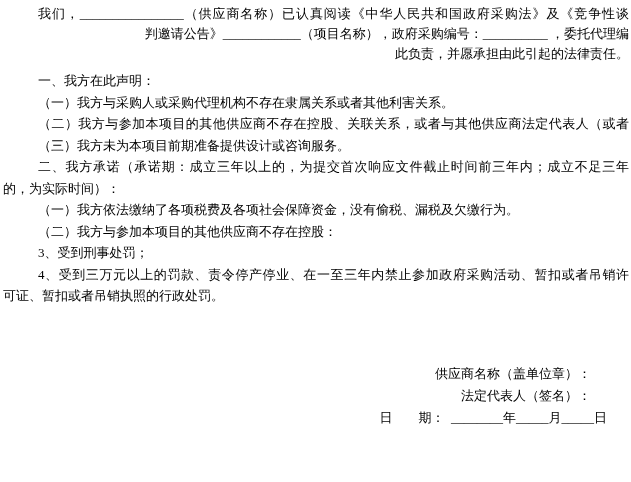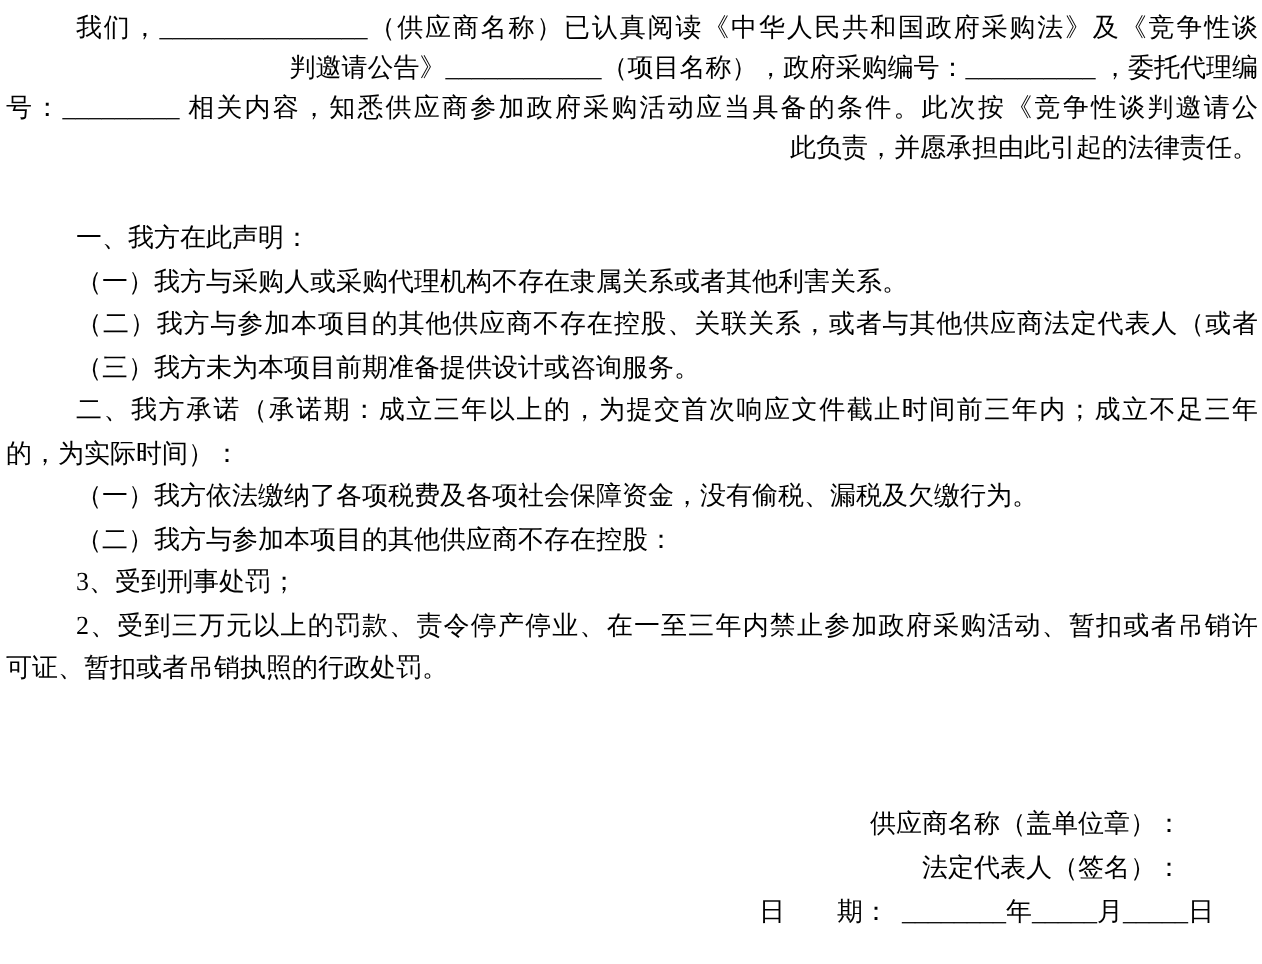--- a/index.html
+++ b/index.html
@@ -13,21 +13,21 @@
     height: 482px;
     background: #ffffff;
     color: #000000;
     font-family: "Liberation Serif", "DejaVu Serif", serif;
     font-size: 13px;
     overflow: hidden;
     box-sizing: border-box;
     padding: 4px 2px 0 3px;
   }
   .block-a .ln { height: 20px; line-height: 20px; text-align: right; }
-  .block-b { margin-top: 24px; }
+  .block-b { margin-top: 6px; }
   .block-b .ln { height: 21.5px; line-height: 21.5px; }
   .ln {
     white-space: pre;
     overflow: hidden;
     text-align: left;
   }
   .indent { padding-left: 35px; }
   
   .j {
     white-space: pre;
@@ -46,35 +46,34 @@
   .date-pad { padding-right: 22px; }
 </style>
 </head>
 <body>
 
 <div class="page">
 
   <div class="block-a">
     <div class="ln indent j">我们，________________（供应商名称）已认真阅读《中华人民共和国政府采购法》及《竞争性谈</div>
     <div class="ln">判邀请公告》____________（项目名称），政府采购编号：__________ ，委托代理编</div>
-    <div class="ln j">号：_________ 相关内容，知悉供应商参加政府采购活动应当具备的条件。此次按《竞争性谈判邀请公</div>
     <div class="ln">此负责，并愿承担由此引起的法律责任。</div>
   </div>
 
   <div class="block-b">
     <div class="ln indent">一、我方在此声明：</div>
     <div class="ln indent">（一）我方与采购人或采购代理机构不存在隶属关系或者其他利害关系。</div>
     <div class="ln indent j">（二）我方与参加本项目的其他供应商不存在控股、关联关系，或者与其他供应商法定代表人（或者</div>
     <div class="ln indent">（三）我方未为本项目前期准备提供设计或咨询服务。</div>
     <div class="ln indent j">二、我方承诺（承诺期：成立三年以上的，为提交首次响应文件截止时间前三年内；成立不足三年</div>
     <div class="ln">的，为实际时间）：</div>
     <div class="ln indent">（一）我方依法缴纳了各项税费及各项社会保障资金，没有偷税、漏税及欠缴行为。</div>
     <div class="ln indent">（二）我方与参加本项目的其他供应商不存在控股：</div>
     <div class="ln indent">3、受到刑事处罚；</div>
-    <div class="ln indent j">2、受到三万元以上的罚款、责令停产停业、在一至三年内禁止参加政府采购活动、暂扣或者吊销许</div>
+    <div class="ln indent j">4、受到三万元以上的罚款、责令停产停业、在一至三年内禁止参加政府采购活动、暂扣或者吊销许</div>
     <div class="ln">可证、暂扣或者吊销执照的行政处罚。</div>
   </div>
 
   <div class="signature">
     <div class="ln sig-pad">供应商名称（盖单位章）：</div>
     <div class="ln sig-pad">法定代表人（签名）：</div>
     <div class="ln date-pad">日        期：  ________年_____月_____日</div>
   </div>
 
 </div>

